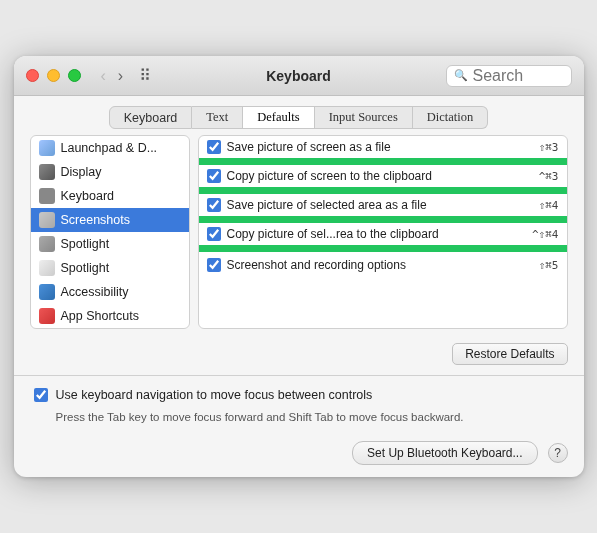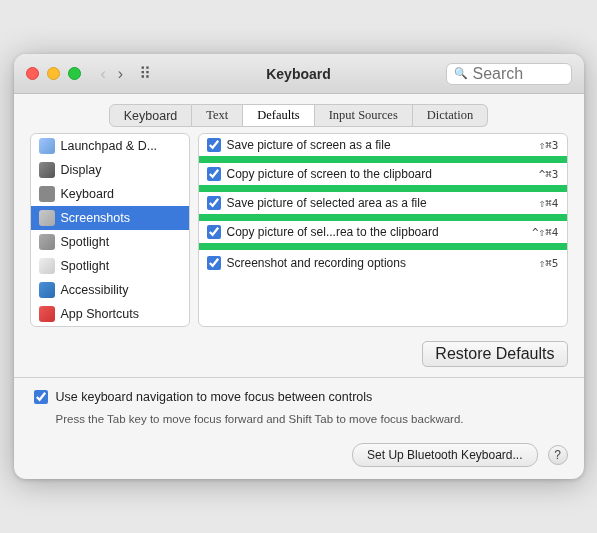--- a/index.html
+++ b/index.html
@@ -196,21 +196,21 @@
       color: #444;
       font-family: monospace;
       white-space: nowrap;
     }
     .restore-row {
       display: flex;
       justify-content: flex-end;
       padding: 6px 16px 6px 16px;
     }
     .restore-btn {
-      font-size: 16px;
+      font-size: 12px;
       padding: 3px 12px;
       border: 1px solid #c0c0c0;
       border-radius: 5px;
       background: linear-gradient(to bottom, #f9f9f9, #e8e8e8);
       cursor: pointer;
       color: #222;
     }
     .divider {
       height: 1px;
       background: #d0d0d0;

